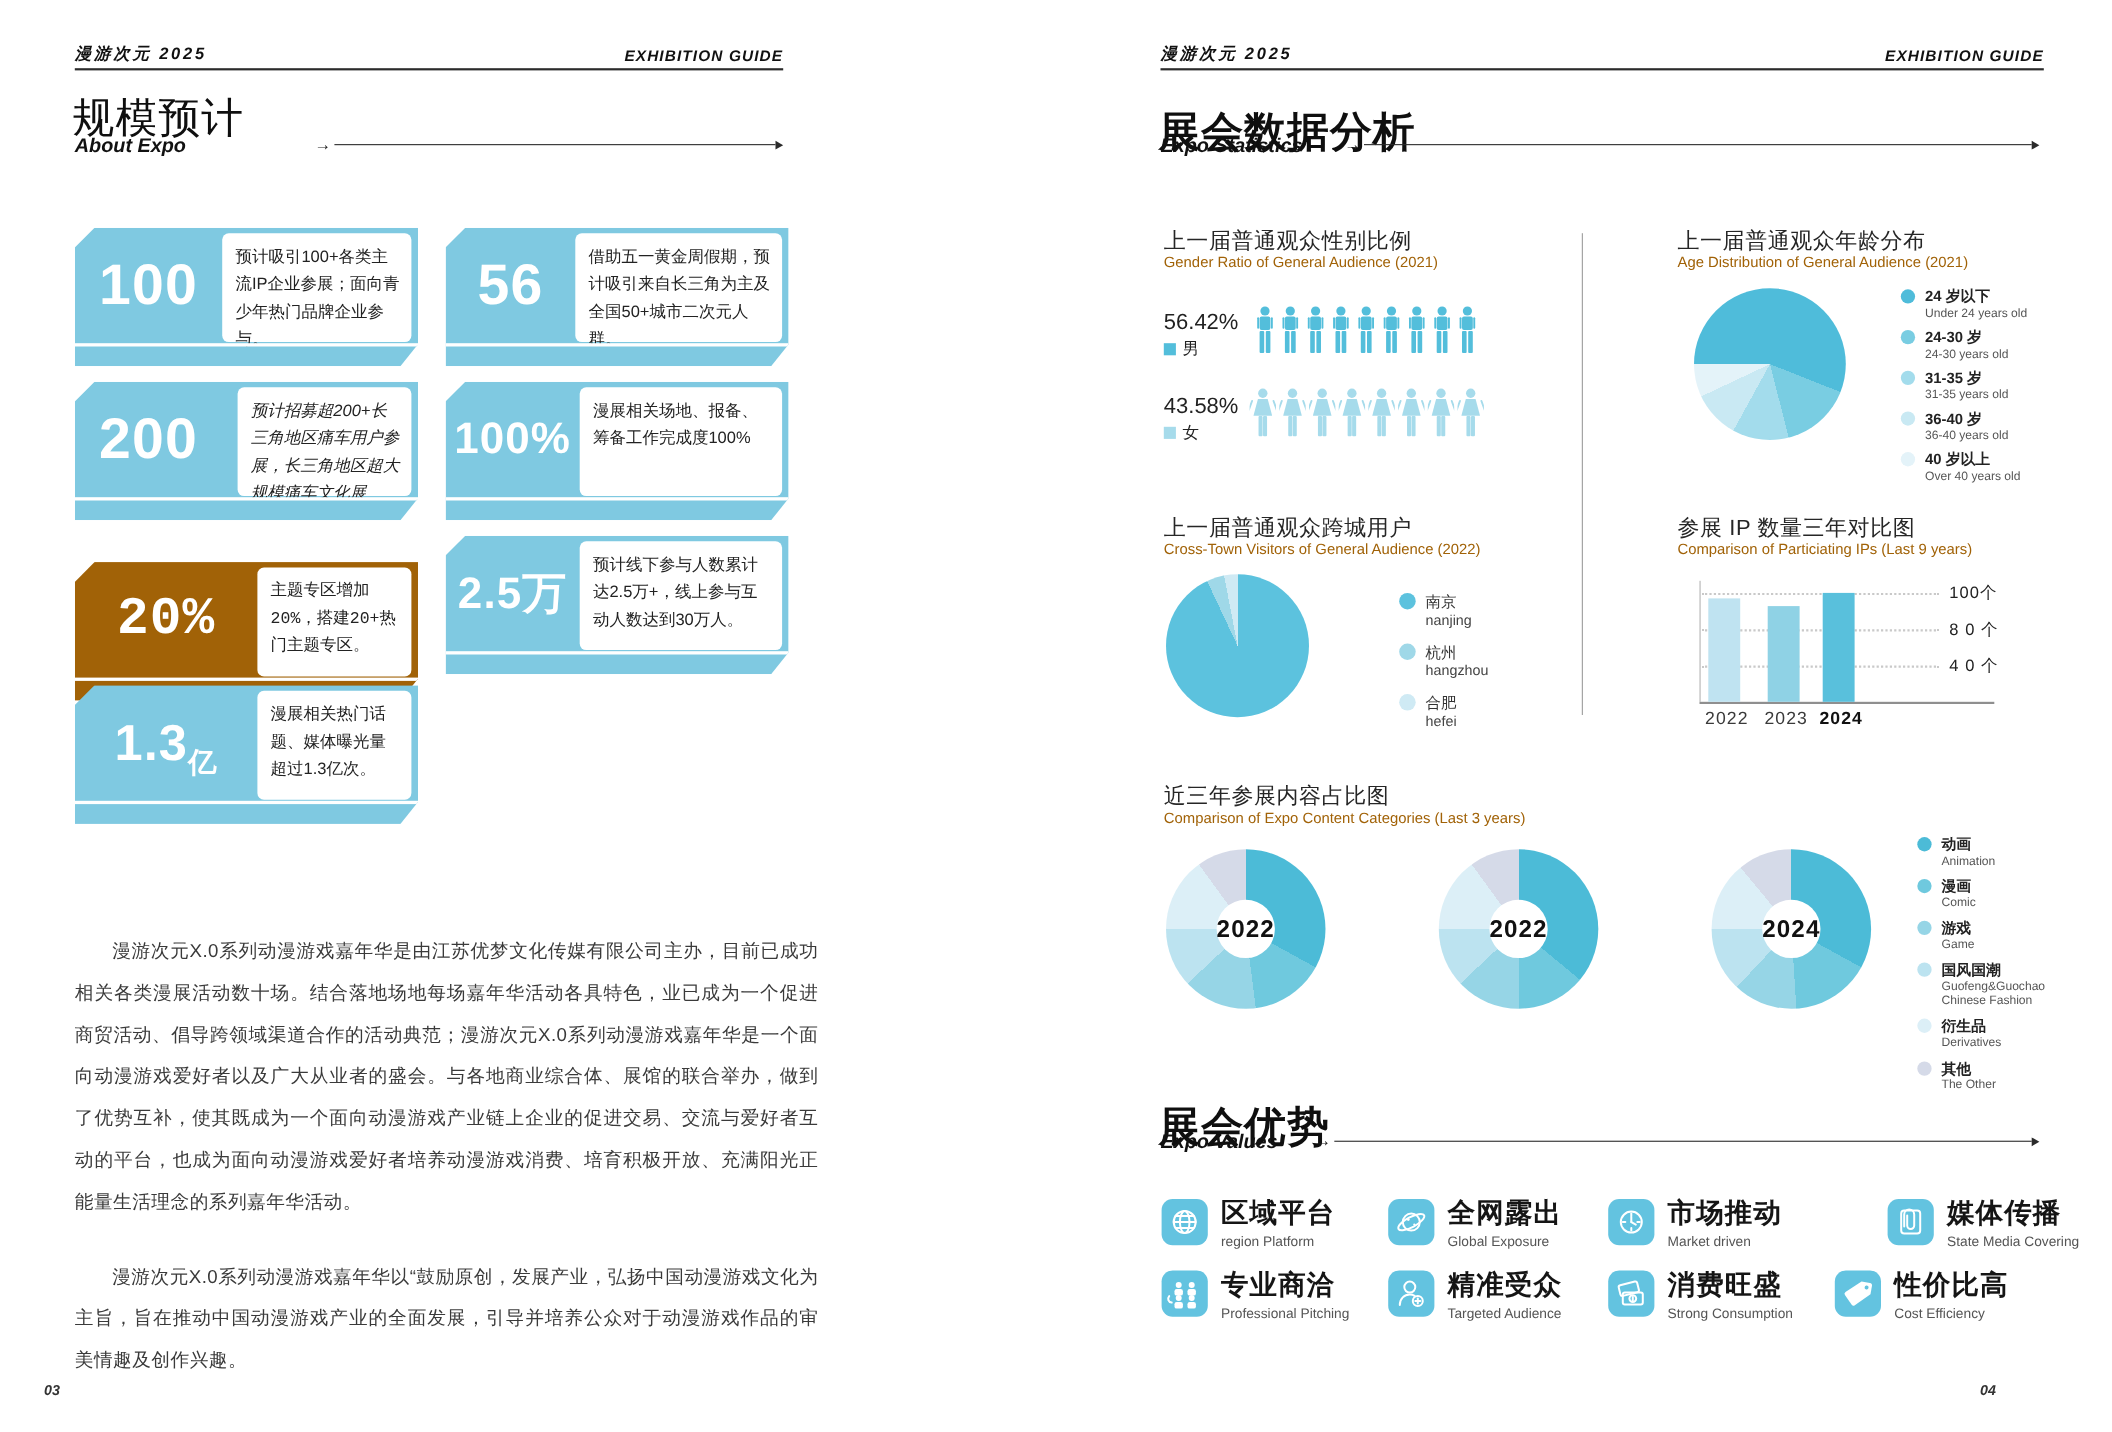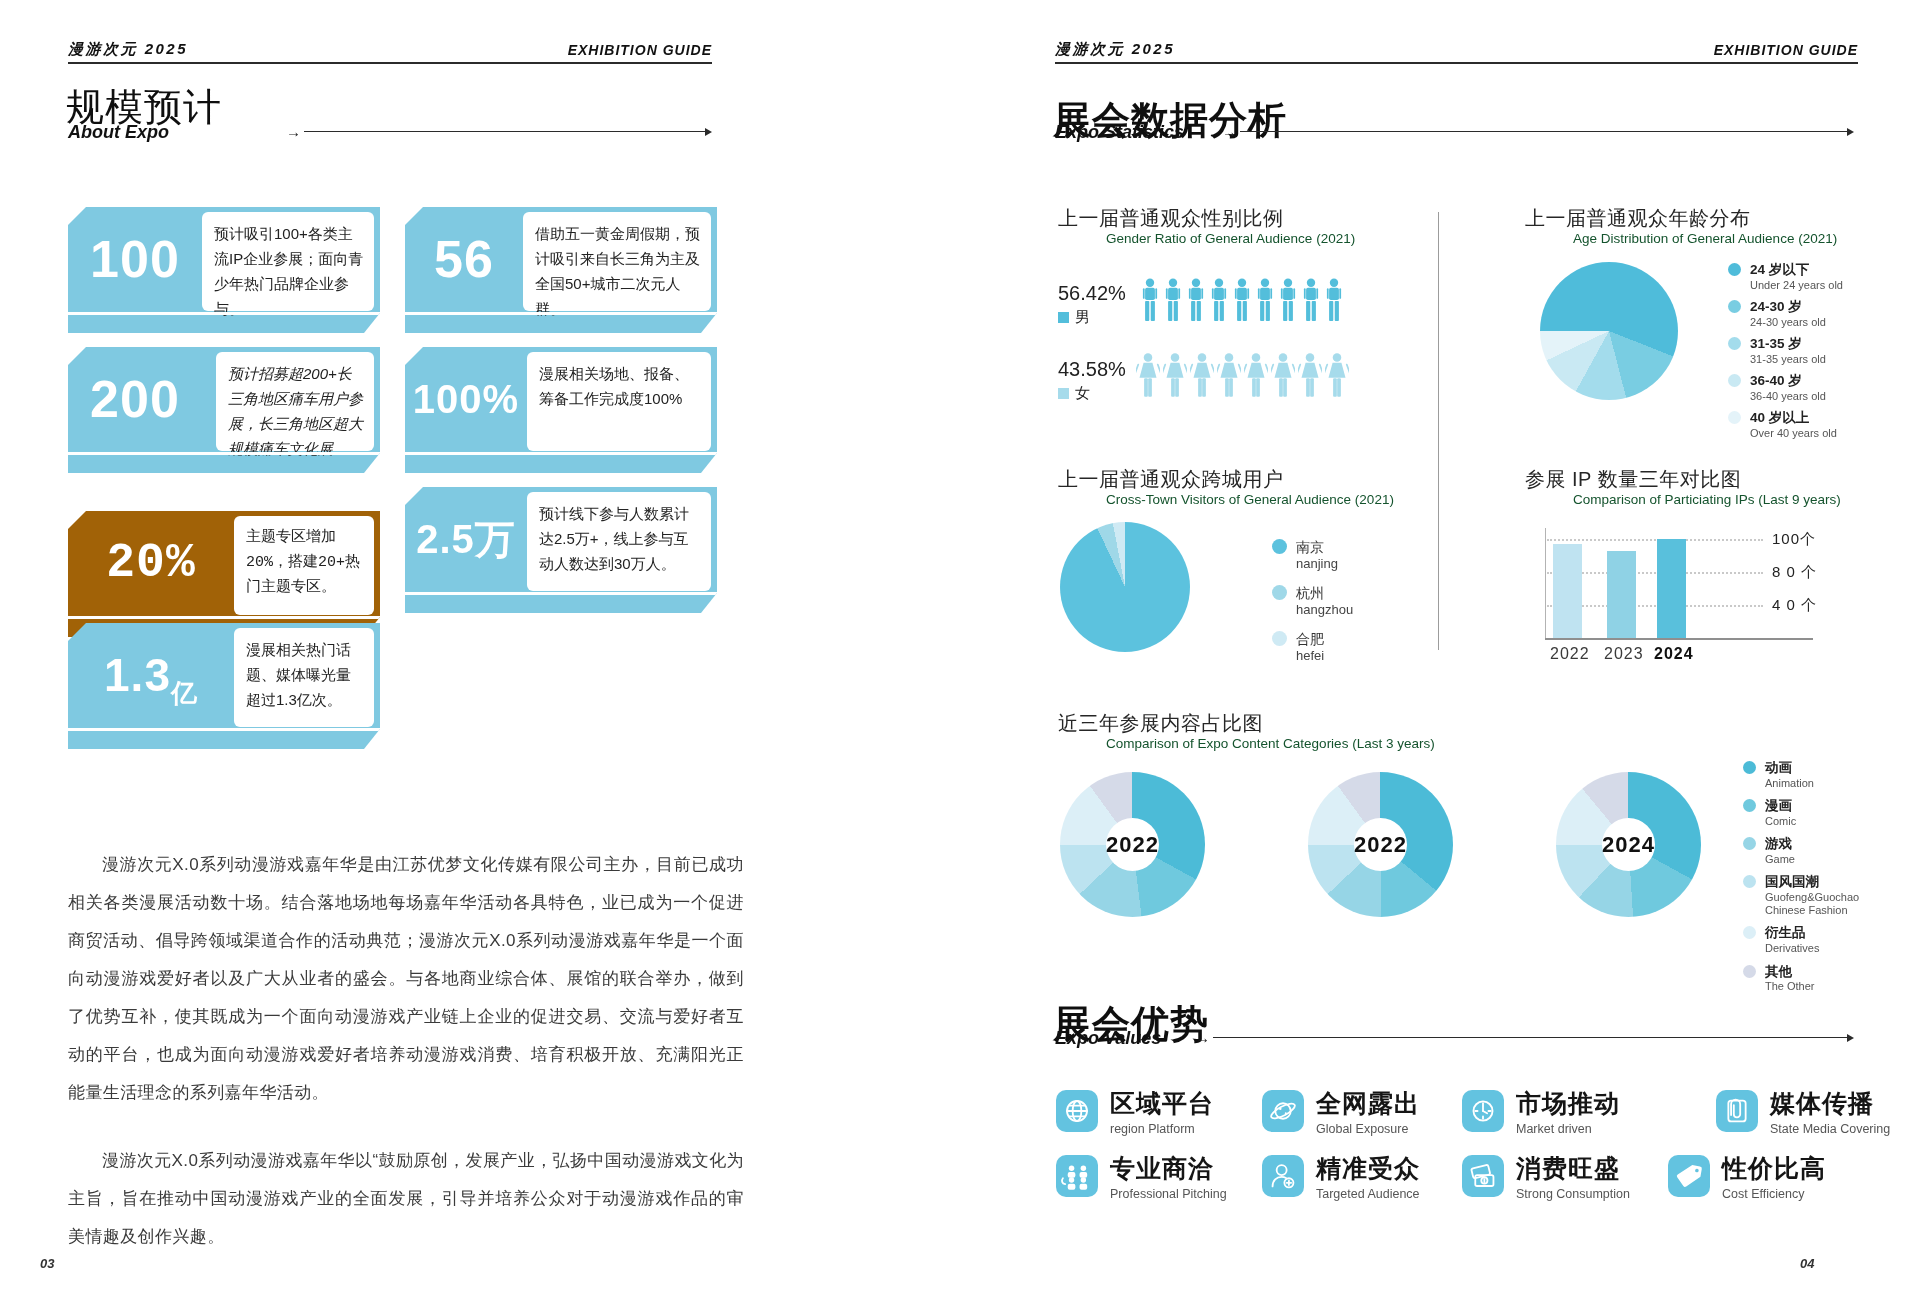--- a/index.html
+++ b/index.html
@@ -26,21 +26,21 @@
   .card-num .unit{font-size:26px;font-weight:700;align-self:flex-end;margin-bottom:16px;}
   .card-panel{position:absolute;top:5px;right:6px;height:99px;background:#fff;border-radius:6px;
               box-sizing:border-box;padding:9px 10px 0 12px;font-size:15px;line-height:25px;color:#222;}
   .card-gap{position:absolute;left:0;right:0;top:105px;height:3px;background:#fff;}
   
   .para p{margin:0 0 30px 0;font-size:17px;line-height:38px;letter-spacing:0.4px;color:#3a3a3a;
           text-align:justify;text-indent:2em;}
   .pageno{font-size:13px;font-weight:700;font-style:italic;color:#333;}
   
   .sec-cn{font-size:20px;color:#262626;letter-spacing:0.5px;}
-  .sec-en{font-size:13.5px;color:#14532d;margin-left:48px;}
+  .sec-en{font-size:13.5px;color:#a16207;}
   .pct{font-size:20px;color:#222;}
   .glegend{display:flex;align-items:center;gap:6px;font-size:15px;color:#222;}
   .gsq{width:11px;height:11px;display:inline-block;}
   .people-row{display:flex;align-items:flex-end;gap:3px;}
   .vdivider{width:1px;background:#9c9c9c;}
   .pie{border-radius:50%;}
   .legend-item{display:flex;gap:9px;}
   .legend-dot{width:13px;height:13px;border-radius:50%;flex:0 0 auto;margin-top:1px;}
   .legend-cn{font-size:13.5px;font-weight:700;color:#222;line-height:1.25;}
   .legend-en{font-size:11px;color:#555;line-height:1.2;white-space:pre-line;}
@@ -335,21 +335,21 @@
         <div class="legend-item">
           <span class="legend-dot" style="background: rgb(228, 243, 249); width: 13px; height: 13px;"></span>
           <div>
             <div class="legend-cn">40 岁以上</div>
             <div class="legend-en">Over 40 years old</div>
           </div>
         </div>
       </div>
 
     <div class="abs sec-cn" style="left:1058px;top:466px;">上一届普通观众跨城用户</div>
-    <div class="abs sec-en" style="left:1058px;top:492px;">Cross-Town Visitors of General Audience (2021)</div>
+    <div class="abs sec-en" style="left:1058px;top:492px;">Cross-Town Visitors of General Audience (2022)</div>
     <div class="abs pie" id="ct-pie" style="left: 1060px; top: 522px; width: 130px; height: 130px; background: conic-gradient(rgb(92, 194, 222) 0deg, rgb(92, 194, 222) 334.8deg, rgb(159, 216, 232) 334.8deg, rgb(159, 216, 232) 349.2deg, rgb(207, 234, 244) 349.2deg, rgb(207, 234, 244) 360deg);"></div>
     <div class="abs" id="ct-legend" style="left:1272px;top:538px;display:flex;flex-direction:column;gap:11px;">
         <div class="legend-item">
           <span class="legend-dot" style="background: rgb(92, 194, 222); width: 15px; height: 15px;"></span>
           <div>
             <div class="ct-cn">南京</div>
             <div class="ct-en">nanjing</div>
           </div>
         </div>
         <div class="legend-item">

